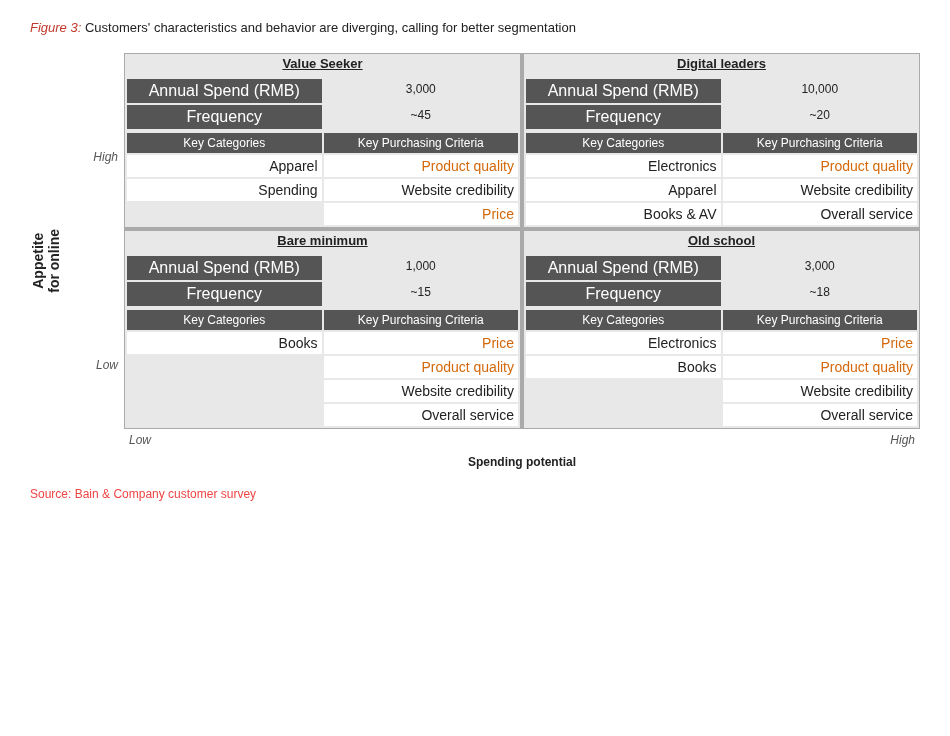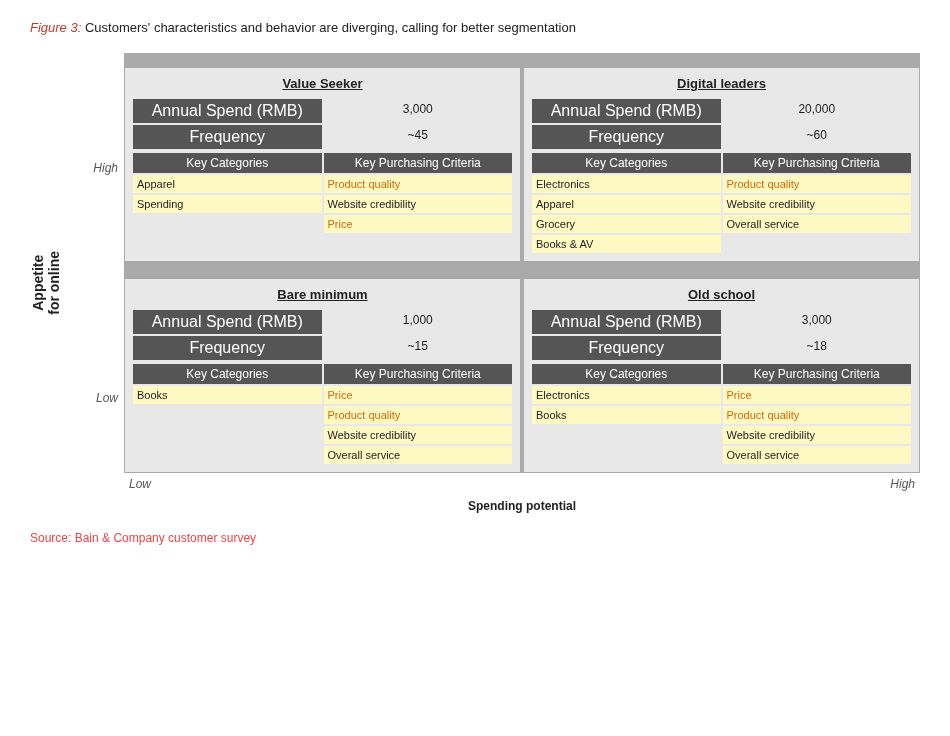--- a/index.html
+++ b/index.html
@@ -30,22 +30,21 @@
       display: grid;
       grid-template-columns: 1fr 1fr;
       grid-template-rows: auto auto;
       gap: 4px;
       border: 1px solid #aaa;
       background: #aaa;
     }
 
     .segment {
       background: #e8e8e8;
-      padding: 8px;
-      margin-top: 14px;
+      padding: 2px;
     }
 
     .segment-title {
       text-align: center;
       font-size: 13px;
       font-weight: bold;
       text-decoration: underline;
       margin-bottom: 8px;
       color: #222;
     }
@@ -90,24 +89,24 @@
       display: grid;
       grid-template-columns: 1fr 1fr;
       gap: 2px;
     }
     .data-col {
       display: flex;
       flex-direction: column;
       gap: 2px;
     }
     .data-cell {
-      background: #fef9c3;
-      text-align: left;
+      background: #ffffff;
+      text-align: right;
       padding: 3px 4px;
-      font-size: 11px;
+      font-size: 14px;
       color: #222;
     }
     .data-cell.orange {
       color: #d4680a;
     }
 
     .x-axis-labels {
       display: flex;
       justify-content: space-between;
       padding: 4px 0;
@@ -235,35 +234,34 @@
                 <div class="data-cell">Website credibility</div>
                 <div class="data-cell orange">Price</div>
               </div>
             </div>
           </div>
 
           <div class="segment">
             <div class="segment-title">Digital leaders</div>
             <div class="stat-row">
               <div class="stat-label">Annual Spend (RMB)</div>
-              <div class="stat-value">20,000</div>
+              <div class="stat-value">10,000</div>
             </div>
             <div class="stat-row">
               <div class="stat-label">Frequency</div>
-              <div class="stat-value">~60</div>
+              <div class="stat-value">~20</div>
             </div>
             <div class="categories-row">
               <div class="cat-header">Key Categories</div>
               <div class="cat-header">Key Purchasing Criteria</div>
             </div>
             <div class="data-columns">
               <div class="data-col">
                 <div class="data-cell">Electronics</div>
                 <div class="data-cell">Apparel</div>
-                <div class="data-cell">Grocery</div>
                 <div class="data-cell">Books &amp; AV</div>
               </div>
               <div class="data-col">
                 <div class="data-cell orange">Product quality</div>
                 <div class="data-cell">Website credibility</div>
                 <div class="data-cell">Overall service</div>
               </div>
             </div>
           </div>
 

